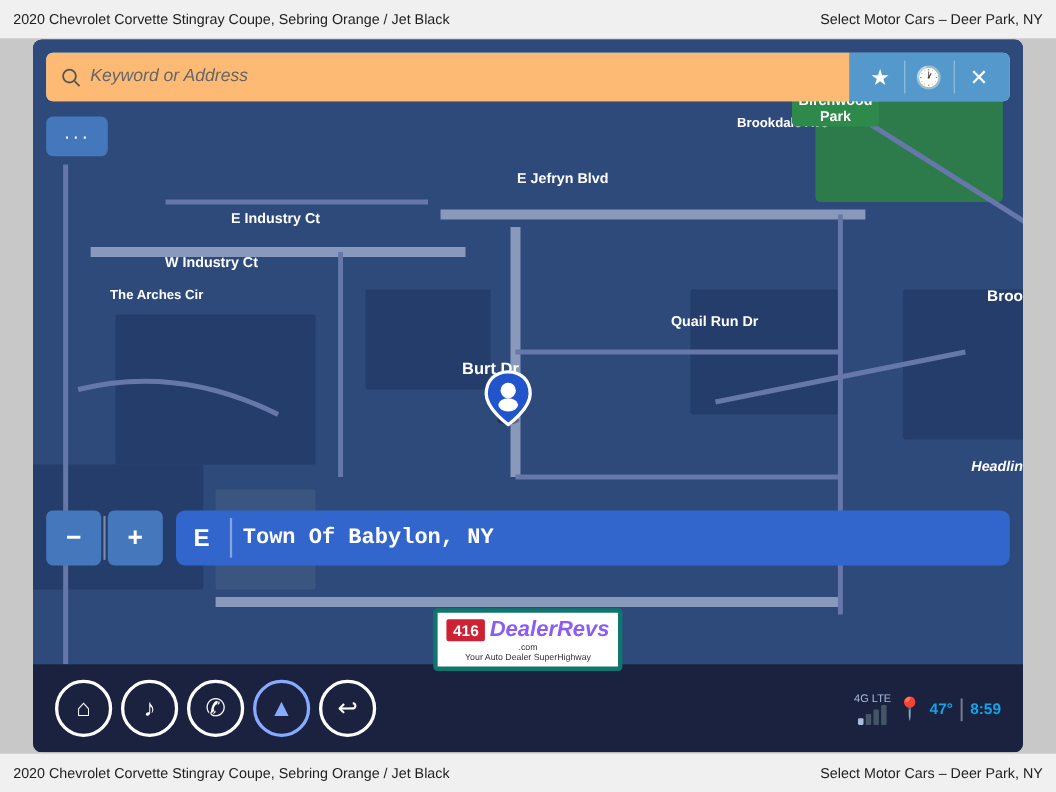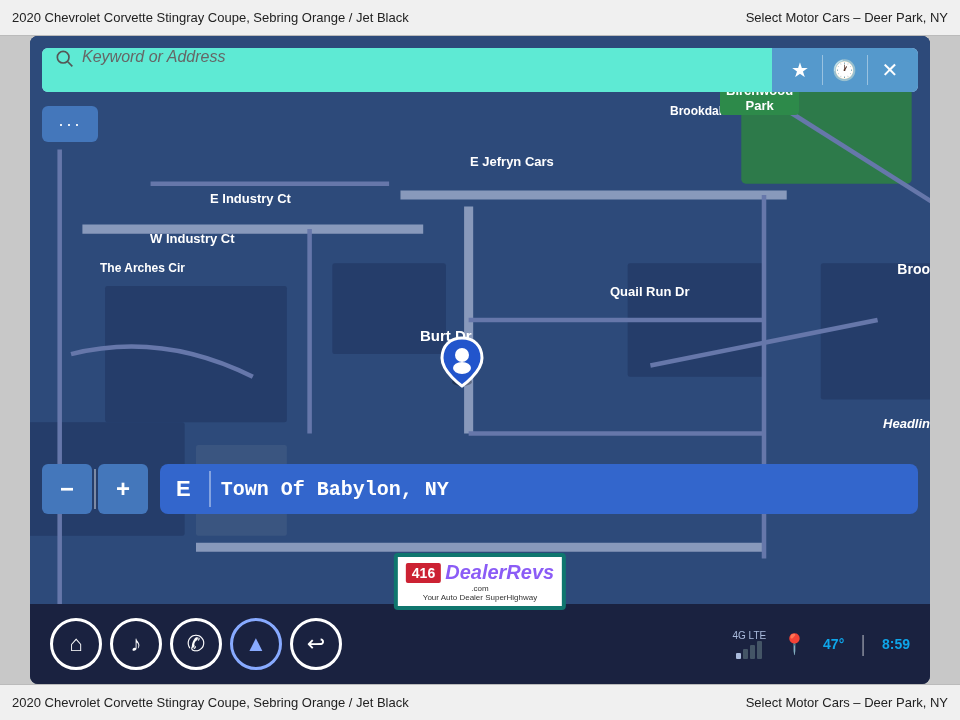--- a/index.html
+++ b/index.html
@@ -77,23 +77,24 @@
       background: #b8d4f0;
       border-radius: 6px;
       display: flex;
       align-items: center;
       z-index: 10;
     }
 
     .search-input-area {
       flex: 1;
       display: flex;
+      align-items: center;
       padding: 0 12px;
       height: 100%;
-      background: #5eead4;
+      background: #fdba74;
       border-radius: 6px 0 0 6px;
     }
 
     .search-icon-svg {
       width: 20px; height: 20px;
       margin-right: 8px;
       color: #555;
     }
 
     .search-placeholder {
@@ -309,21 +310,21 @@
 
     .nav-btn.back {
       border-color: white;
       color: white;
       background: transparent;
     }
 
     .status-area {
       display: flex;
       align-items: center;
-      gap: 16px;
+      gap: 5px;
     }
 
     .signal-area {
       display: flex;
       flex-direction: column;
       align-items: center;
     }
 
     .signal-label {
       font-size: 10px;
@@ -464,21 +465,21 @@
         <div class="search-action-btn">✕</div>
       </div>
     </div>
 
     <div class="menu-btn">
       <span class="menu-dots">···</span>
     </div>
 
     <div class="map-label road" style="top: 155px; left: 180px;">E Industry Ct</div>
     <div class="map-label road" style="top: 195px; left: 120px;">W Industry Ct</div>
-    <div class="map-label road" style="top: 118px; left: 440px;">E Jefryn Cars</div>
+    <div class="map-label road" style="top: 118px; left: 440px;">E Jefryn Blvd</div>
     <div class="map-label road" style="top: 291px; left: 390px; font-size: 15px; font-weight: bold;">Burt Dr</div>
     <div class="map-label road" style="top: 248px; left: 580px;">Quail Run Dr</div>
     <div class="map-label road" style="top: 68px; left: 640px; font-size: 12px;">Brookdale Ave</div>
     <div class="map-label road" style="top: 225px; left: 70px; font-size: 12px;">The Arches Cir</div>
 
     <div class="map-label green-area" style="top: 45px; left: 690px; font-size: 13px; text-align:center;">Birchwood<br>Park</div>
 
     <div class="map-label road" style="top: 380px; right: 0px; font-size: 13px; font-style: italic;">Headlin</div>
 
     <div class="map-label road" style="top: 225px; right: 0; font-size: 14px;">Broo</div>

